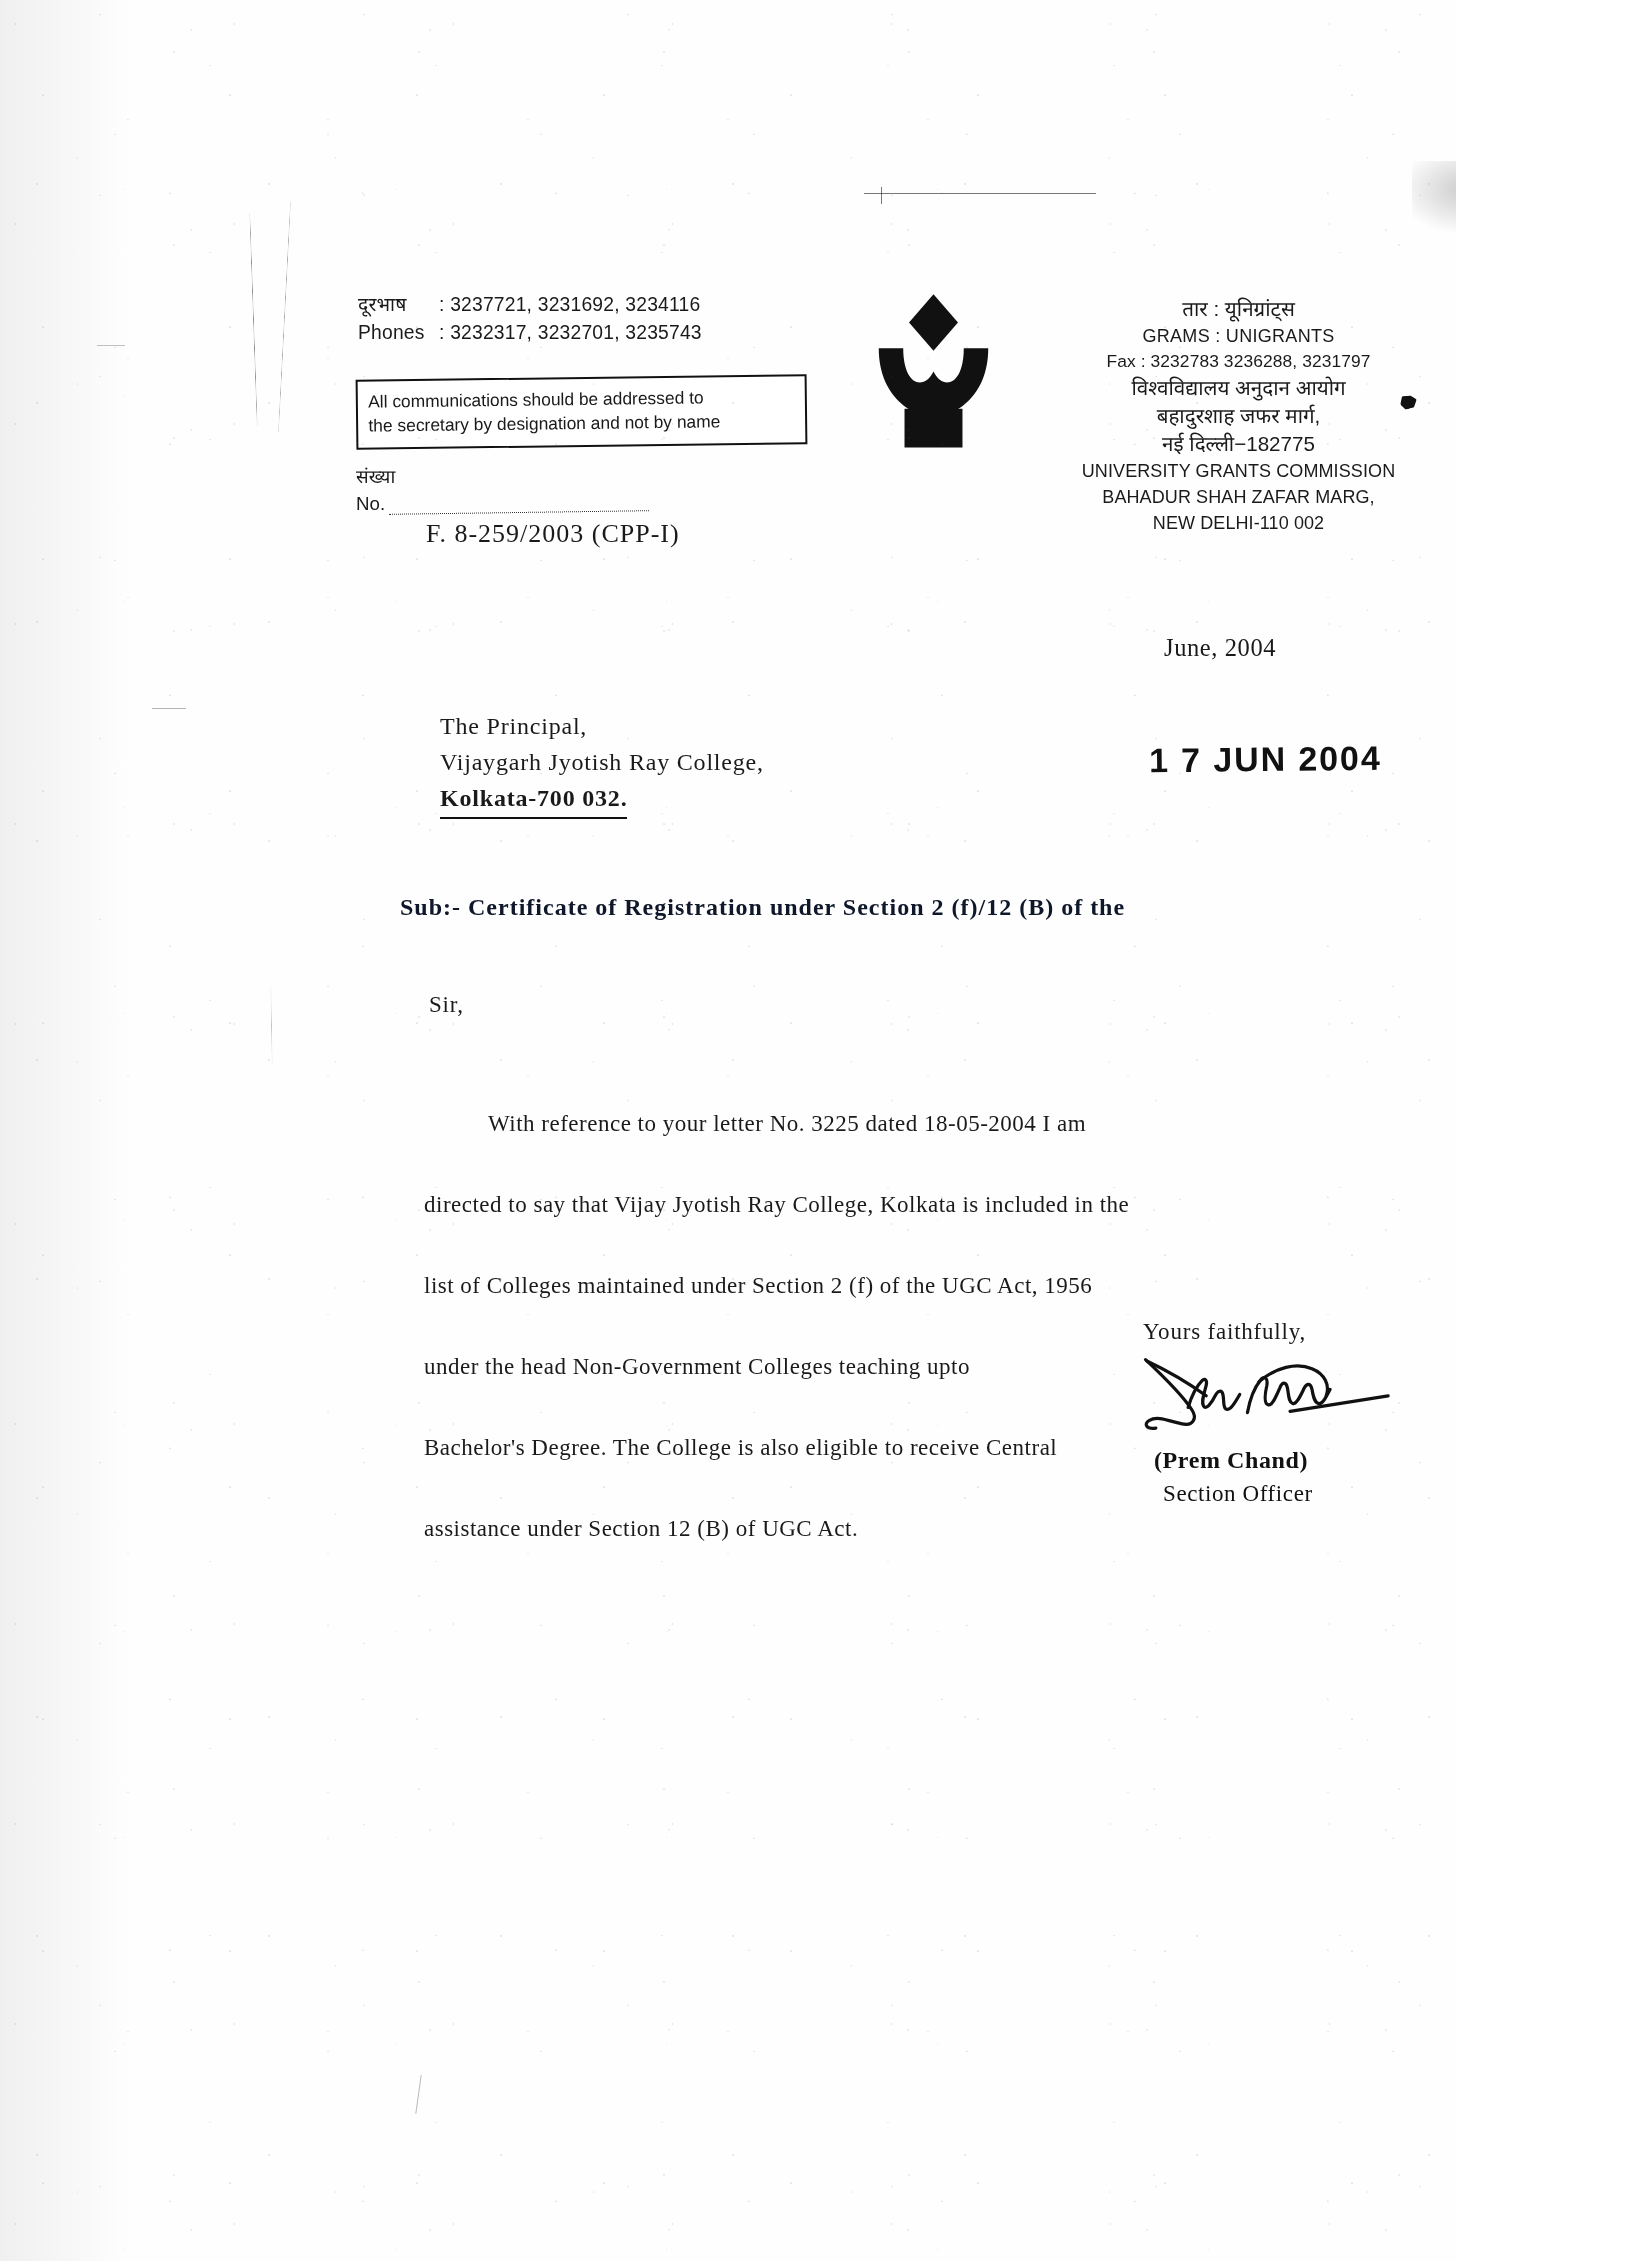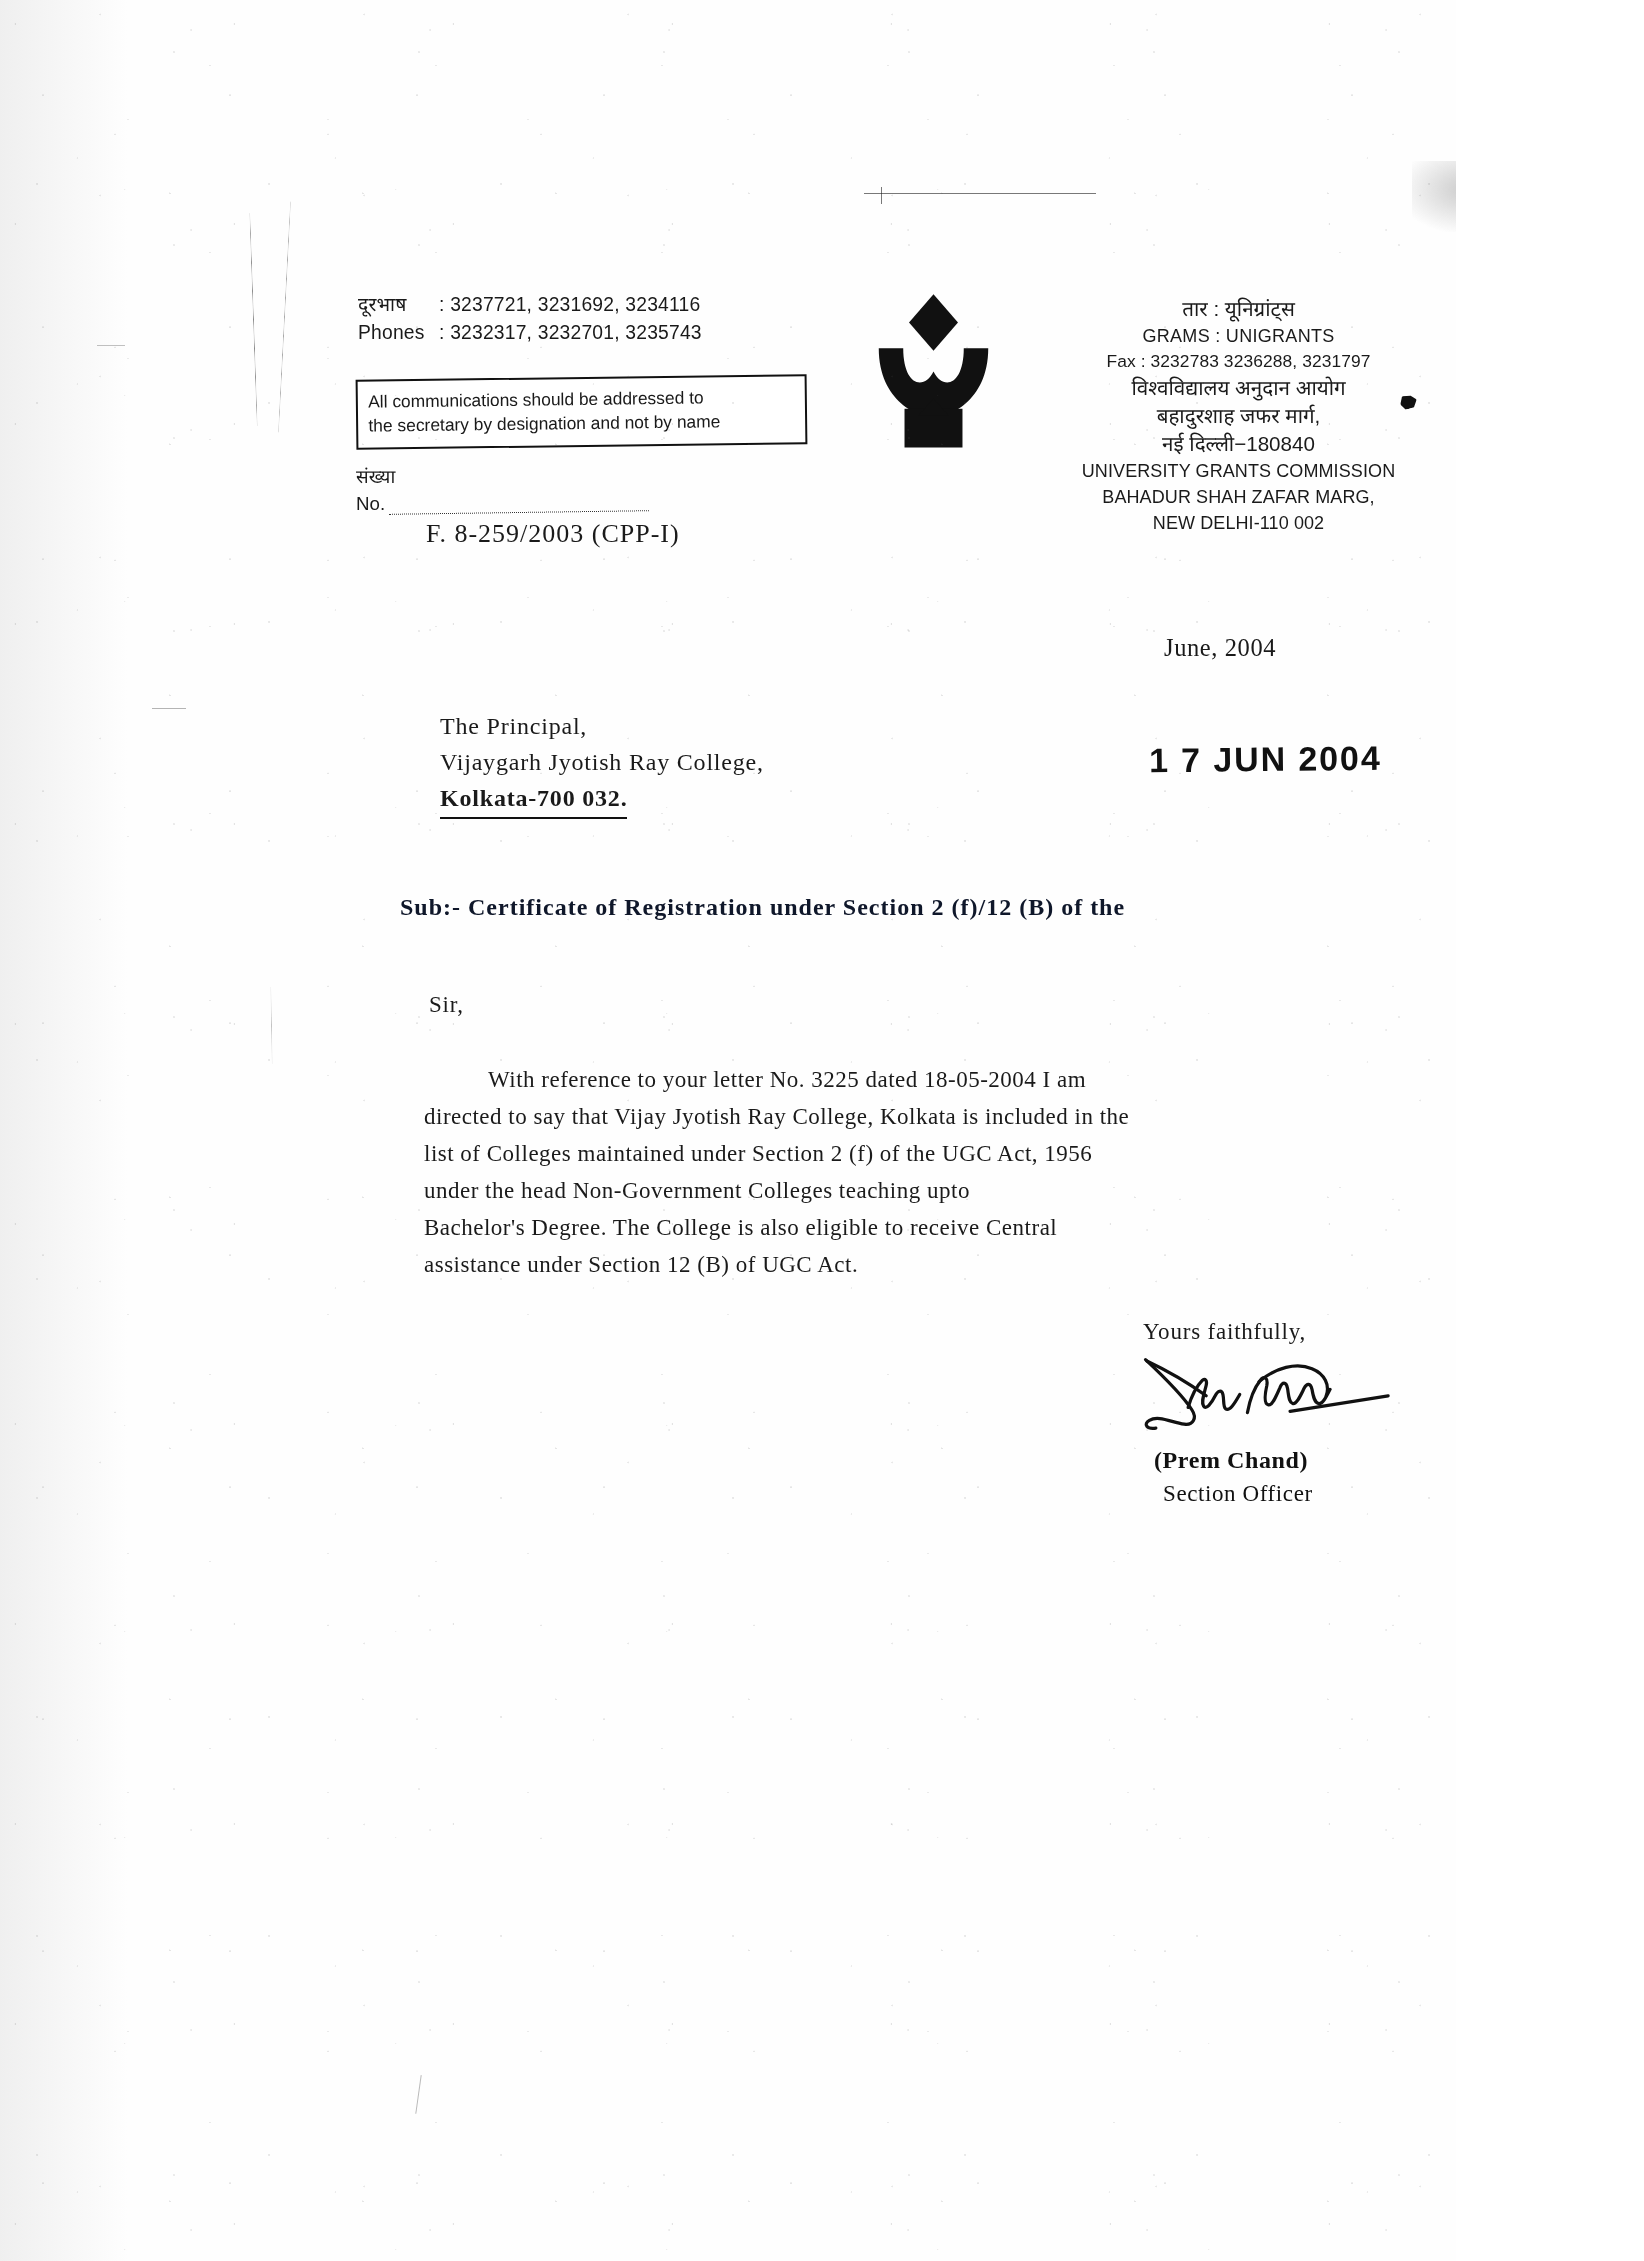--- a/index.html
+++ b/index.html
@@ -233,21 +233,21 @@
   .body-para {
     position: absolute;
     left: 424px; top: 1061px;
     width: 948px;
     font-family: "Liberation Serif", serif;
     font-size: 23px;
     line-height: 37px;
     letter-spacing: 0.5px;
     color: #1a1a1a;
   }
-  .body-para .ln { display: block; white-space: nowrap; }
+  .body-para .ln { display: block; white-space: nowrap; margin-top: 44px; }
   .body-para .ln.first { text-indent: 64px; }
 
   .closing {
     position: absolute;
     left: 1143px; top: 1319px;
     font-family: "Liberation Serif", serif;
     font-size: 23px;
     letter-spacing: 0.8px;
     color: #1a1a1a;
   }
@@ -330,21 +330,21 @@
     </svg>
   </div>
   <div class="emblem-dot"></div>
 
   <div class="hdr-right">
     <div class="hi">तार : यूनिग्रांट्स</div>
     <div class="en">GRAMS : UNIGRANTS</div>
     <div class="en-sm">Fax : 3232783  3236288, 3231797</div>
     <div class="hi">विश्वविद्यालय अनुदान आयोग</div>
     <div class="hi">बहादुरशाह जफर मार्ग,</div>
-    <div class="hi">नई दिल्ली−180840</div>
+    <div class="hi">नई दिल्ली−182775</div>
     <div class="ucg-name">UNIVERSITY GRANTS COMMISSION</div>
     <div class="ucg-name">BAHADUR SHAH ZAFAR MARG,</div>
     <div class="ucg-name">NEW DELHI-110 002</div>
   </div>
 
   <div class="date-line">June, 2004</div>
 
   <div class="addressee">
     <div>The Principal,</div>
     <div>Vijaygarh Jyotish Ray College,</div>

